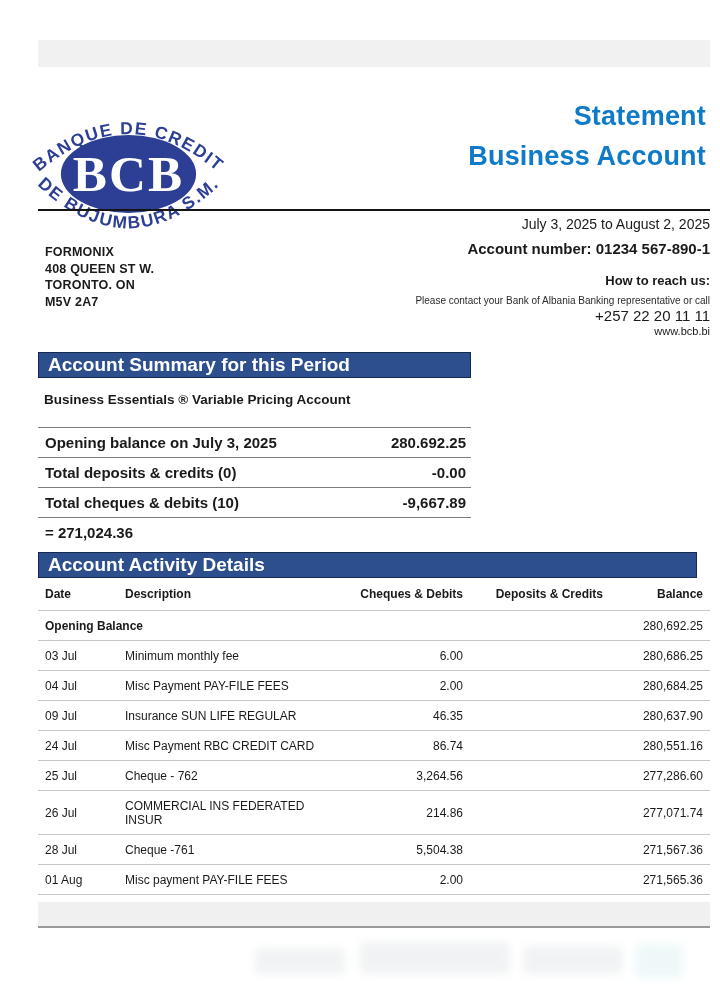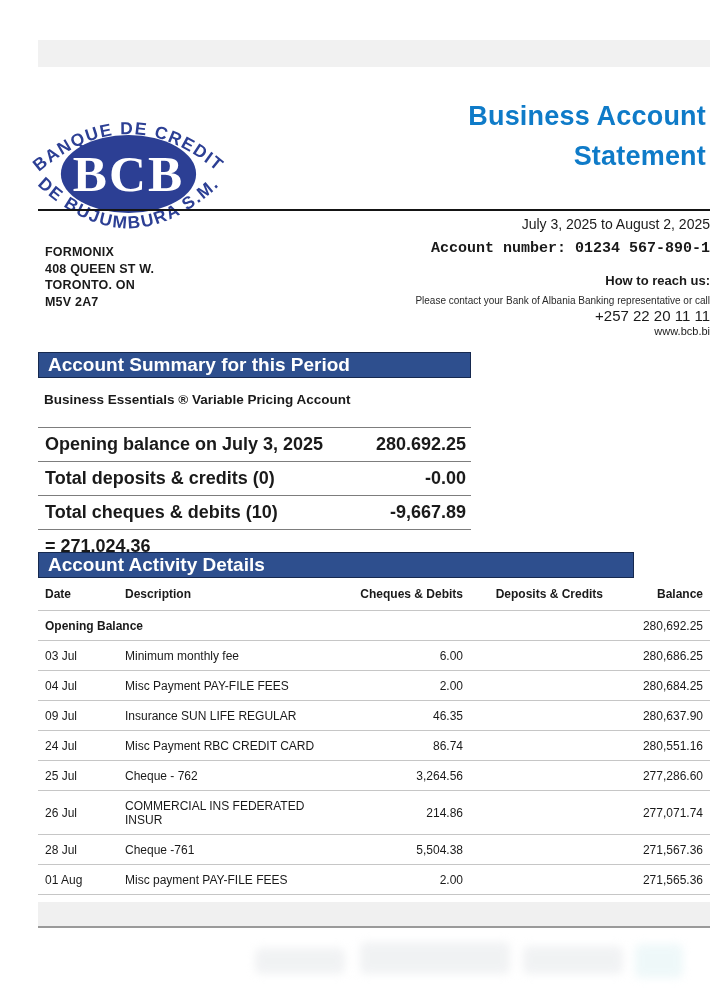--- a/index.html
+++ b/index.html
@@ -38,55 +38,55 @@
     position: absolute; left: 38px; top: 209px; width: 672px;
     border-top: 2px solid #151515;
   }
 
   
   .meta {
     position: absolute; right: 10px; top: 216px; width: 420px;
     text-align: right;
   }
   .meta .period { font-size: 14px; font-weight: normal; margin-bottom: 8px; }
-  .meta .account { font-size: 15px; font-weight: bold; margin-bottom: 16px; font-family: Liberation Mono, monospace; }
+  .meta .account { font-size: 15px; font-weight: bold; margin-bottom: 16px; }
   .meta .reach { font-size: 13px; font-weight: bold; }
   .meta .note { font-size: 10px; color: #2a2a2a; margin-top: 7px; }
   .meta .phone { font-size: 15px; font-weight: normal; margin-top: 1px; }
   .meta .site { font-size: 11px; margin-top: 1px; }
 
   
   .customer {
     position: absolute; left: 45px; top: 244px;
     font-size: 12.5px; font-weight: bold; line-height: 16.5px;
     letter-spacing: 0.2px;
   }
 
   
   .section-bar {
     position: absolute; left: 38px; height: 26px;
     background: #2e4f8e; border: 1px solid #16294f;
     color: #ffffff; font-size: 19px; font-weight: bold;
     line-height: 23px; padding-left: 9px;
   }
   .summary-bar { top: 352px; width: 433px; }
-  .activity-bar { top: 552px; width: 596px; }
+  .activity-bar { top: 552px; width: 659px; }
 
   .product-name {
     position: absolute; left: 44px; top: 392px;
     font-size: 13.5px; font-weight: bold;
   }
 
   
   .summary-table { position: absolute; left: 38px; top: 427px; width: 433px; }
   .summary-row {
     display: flex; justify-content: space-between; align-items: center;
     border-top: 1px solid #7d7d7d;
     padding: 6px 5px 6px 7px;
-    font-size: 18px; font-weight: bold;
+    font-size: 15px; font-weight: bold;
   }
   .summary-row .val { text-align: left; }
 
   
   .activity-table {
     position: absolute; left: 38px; top: 579px; width: 672px;
     border-collapse: collapse; table-layout: fixed;
     font-size: 12px;
   }
   .activity-table col.c-date { width: 82px; }
@@ -143,22 +143,22 @@
       <text font-family="Liberation Sans, sans-serif" font-size="17" font-weight="bold" fill="#2c3f94" letter-spacing="1.5">
         <textPath href="#arcTop" startOffset="50%" text-anchor="middle">BANQUE DE CREDIT</textPath>
       </text>
       <text font-family="Liberation Sans, sans-serif" font-size="17" font-weight="bold" fill="#2c3f94" letter-spacing="1.5">
         <textPath href="#arcBot" startOffset="50%" text-anchor="middle">DE BUJUMBURA S.M.</textPath>
       </text>
     </svg>
   </div>
 
   <div class="doc-title">
+    <span class="line">Statement</span>
     <span class="line">Business Account</span>
-    <span class="line">Statement</span>
   </div>
 
   <div class="head-rule"></div>
 
   <div class="meta">
     <div class="period">July 3, 2025 to August 2, 2025</div>
     <div class="account">Account number: 01234 567-890-1</div>
     <div class="reach">How to reach us:</div>
     <div class="note">Please contact your Bank of Albania Banking representative or call</div>
     <div class="phone">+257 22 20 11 11</div>

